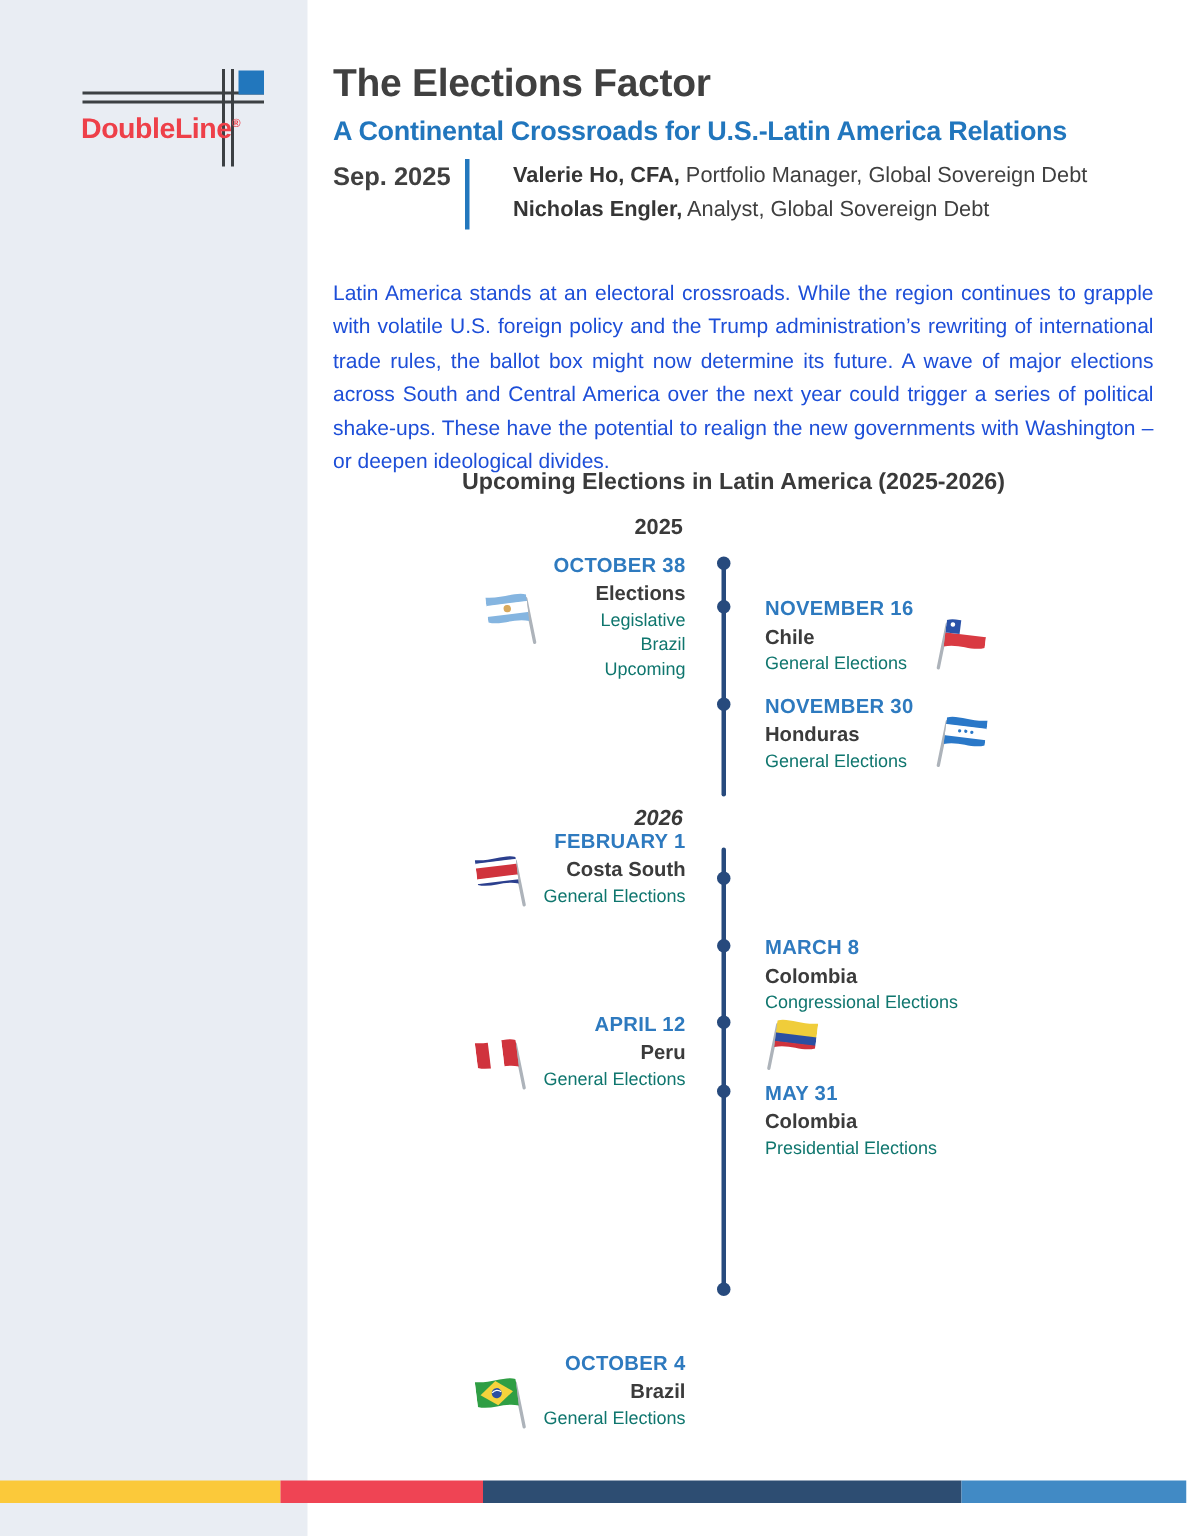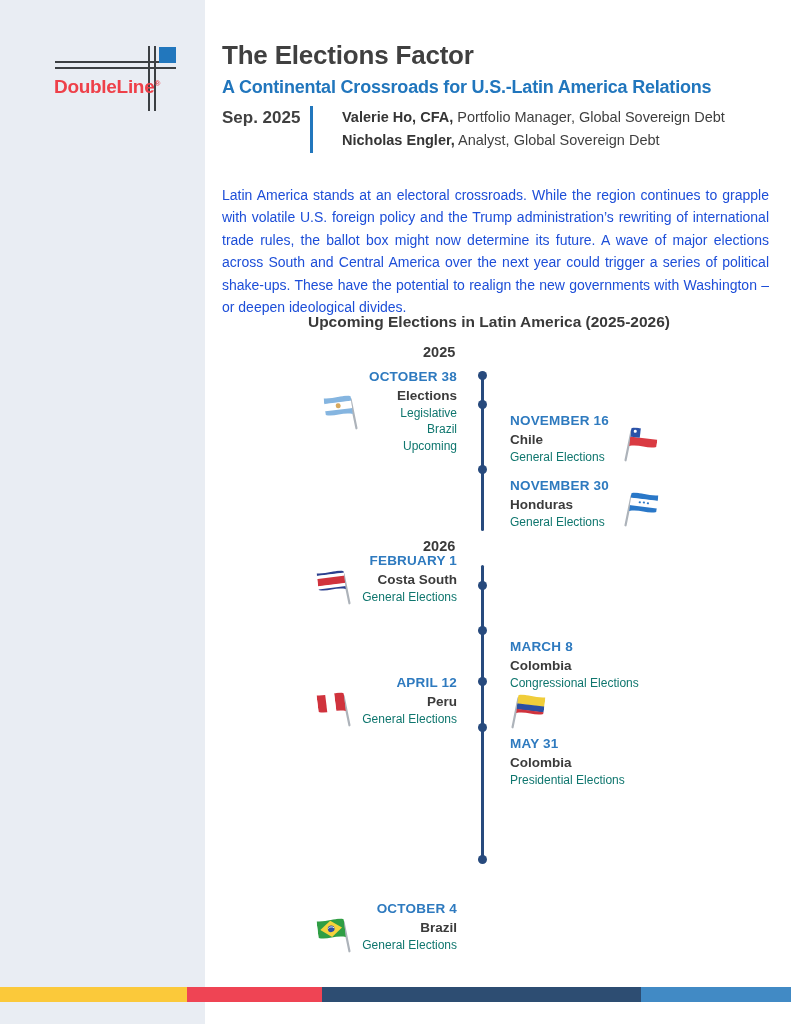--- a/index.html
+++ b/index.html
@@ -33,21 +33,21 @@
          color:#1d4ed8;text-align:justify;}
 
   
   .chart-title{position:absolute;left:199px;top:313px;width:580px;text-align:center;
                font-size:15.5px;font-weight:bold;color:#3a3a3a;}
   .tl-year{position:absolute;left:423px;width:120px;text-align:left;font-size:14.5px;font-weight:bold;color:#3a3a3a;}
   .tl-line{position:absolute;left:481px;width:3px;background:#274a7d;border-radius:2px;}
   .tl-dot{position:absolute;left:478px;width:9px;height:9px;border-radius:50%;background:#274a7d;}
   .tl-entry{position:absolute;}
   .tl-entry.left{right:334px;text-align:right;}
-  .tl-entry.right{left:510px;text-align:left;margin-top:15px;}
+  .tl-entry.right{left:510px;text-align:left;}
   .tl-date{font-size:13.5px;font-weight:bold;color:#2e7abf;line-height:17px;letter-spacing:0.2px;}
   .tl-country{font-size:13.5px;font-weight:bold;color:#3b3b3b;line-height:16.5px;margin-top:3px;}
   .tl-desc{font-size:12px;color:#0f766e;line-height:16.5px;}
   .tl-flag{position:absolute;width:40px;height:42px;}
   .tl-entry.left .tl-flag{right:calc(100% + 8px);}
   .tl-entry.right .tl-flag{left:calc(100% + 12px);}
   .tl-entry.right .tl-flag.above{left:-2px;top:-46px;}
 
   
   .footer-bar{position:absolute;top:987px;left:0;width:791px;height:15px;}
@@ -76,21 +76,21 @@
     <div><b>Nicholas Engler,</b><span> Analyst, Global Sovereign Debt</span></div>
   </div>
 
 <div class="intro">Latin America stands at an electoral crossroads. While the region continues to grapple with volatile U.S. foreign policy and the Trump administration’s rewriting of international trade rules, the ballot box might now determine its future. A wave of major elections across South and Central America over the next year could trigger a series of political shake-ups. These have the potential to realign the new governments with Washington – or deepen ideological divides.</div>
 
 <div class="chart-title">Upcoming Elections in Latin America (2025-2026)</div>
 <div id="timeline">
     <div class="tl-line" style="top: 375px; height: 156px;"></div>
     <div class="tl-line" style="top: 565px; height: 296px;"></div>
     <div class="tl-year" style="top: 344px;">2025</div>
-    <div class="tl-year" style="top: 538px;">2026</div>
+    <div class="tl-year" style="top: 538px; font-style: italic;">2026</div>
     <div class="tl-dot" style="top: 371px;"></div>
     <div class="tl-entry left" style="top: 368px;">
       <div class="tl-date">OCTOBER 38</div>
       <div class="tl-country">Elections</div>
       <div class="tl-desc">Legislative</div>
       <div class="tl-desc">Brazil</div>
       <div class="tl-desc">Upcoming</div>
       <div class="tl-flag" style="top: 22px;"><svg width="40" height="42" viewBox="0 0 44 44">
           <defs>
             <clipPath id="fc0">

